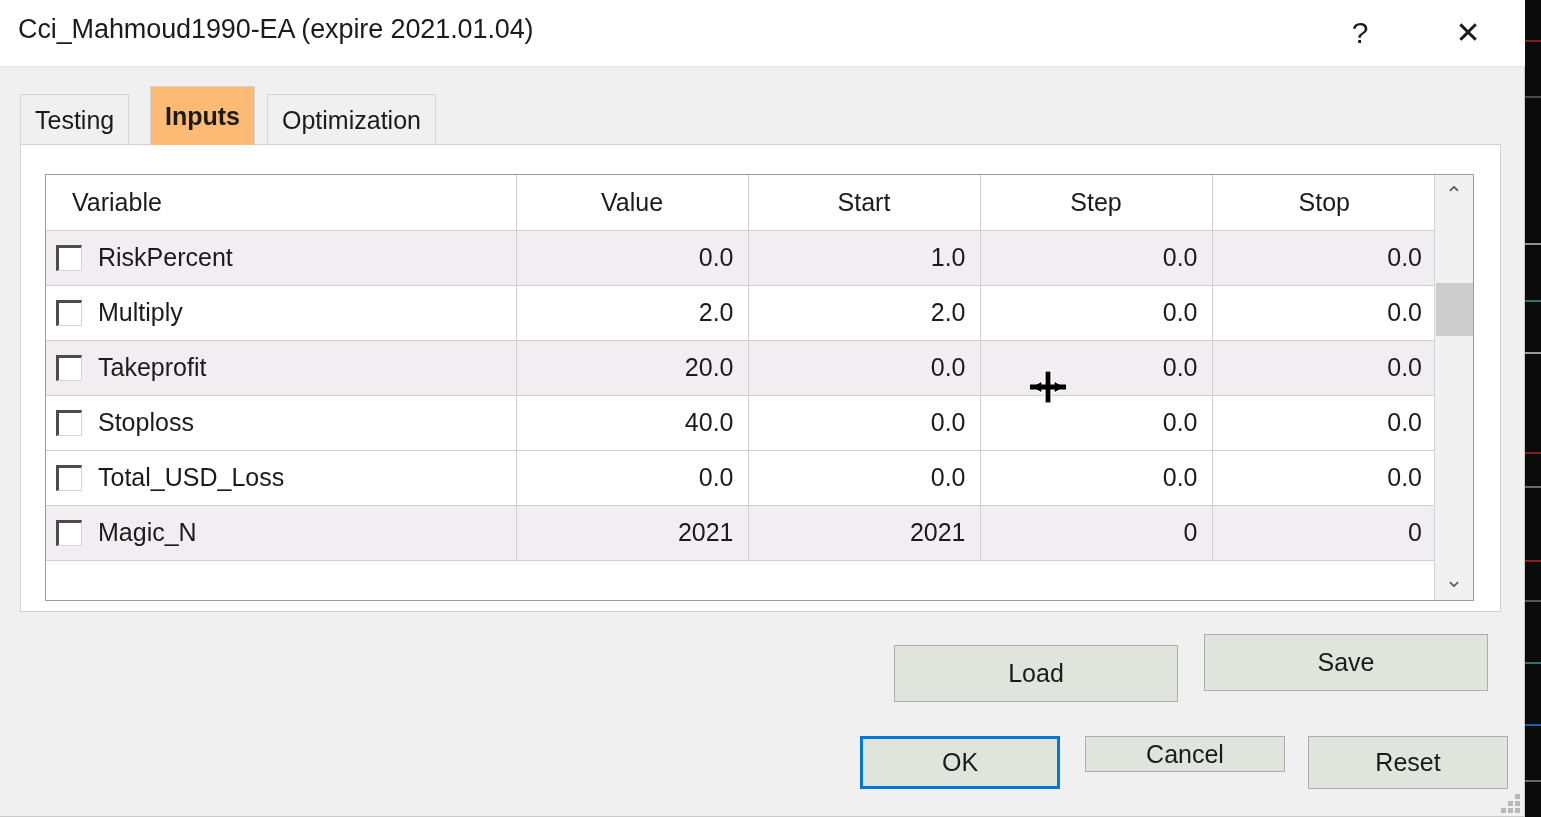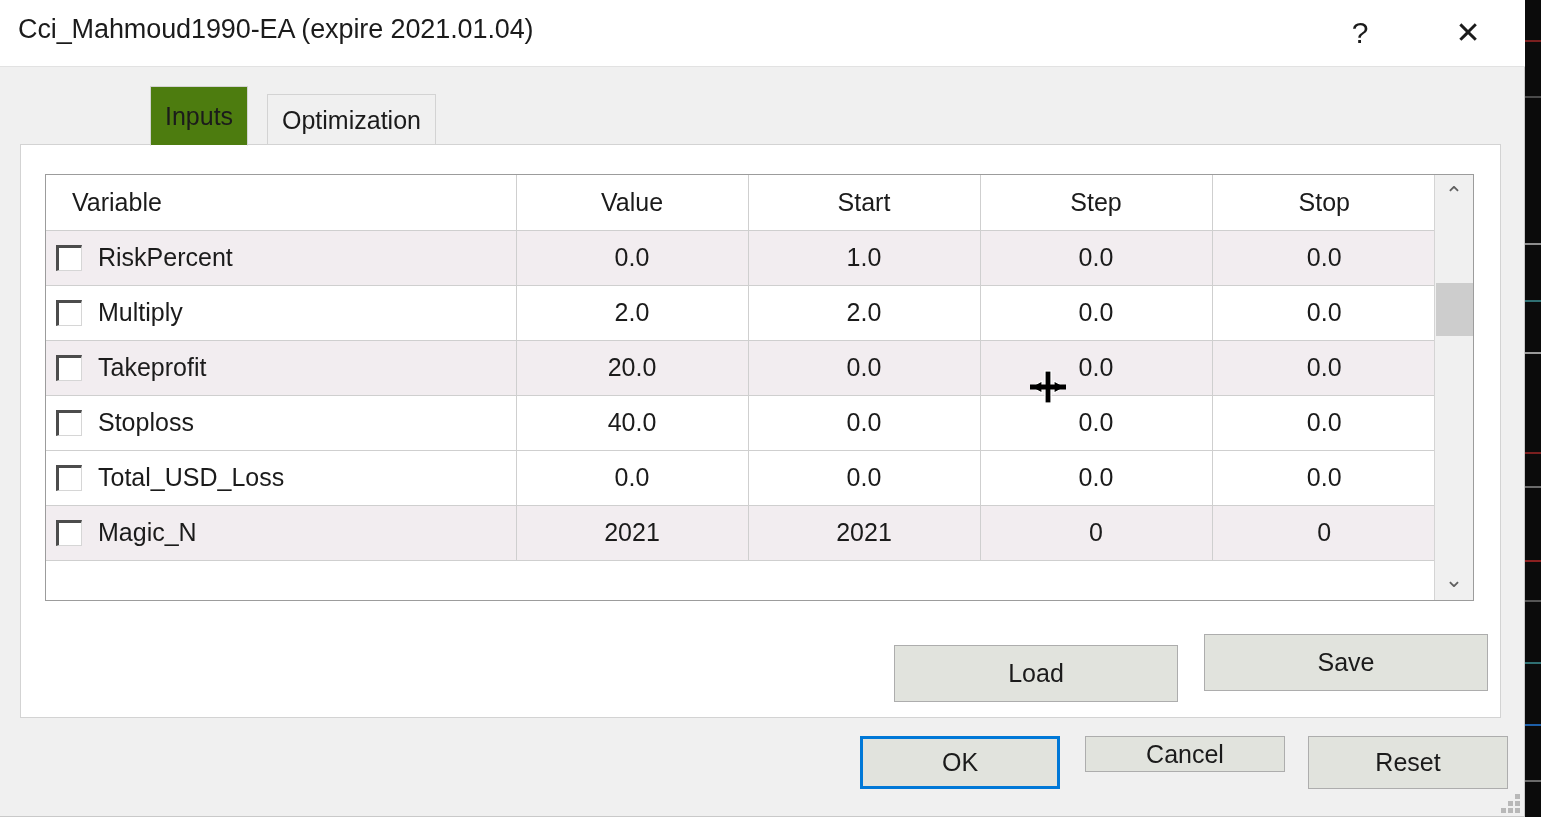--- a/index.html
+++ b/index.html
@@ -104,38 +104,39 @@
     border: 1px solid #d3d3d3;
     border-bottom: none;
     font-size: 25px;
     color: #1b1b1b;
     padding: 0 14px;
     line-height: 50px;
     cursor: default;
     white-space: nowrap;
   }
   .tab.active {
-    background: #4d7c0f;
+    background: #fdba74;
     border-color: #d3d3d3;
     height: 60px;
     line-height: 58px;
     z-index: 5;
     border-bottom: 1px solid #ffffff;
+    font-weight: bold;
   }
   #tab-0 { left: 20px; }
   #tab-1 { left: 150px; }
   #tab-2 { left: 267px; }
 
   
   #tabpanel {
     position: absolute;
     left: 20px;
     top: 144px;
     width: 1481px;
-    height: 574px;
+    height: 468px;
     box-sizing: border-box;
     background: #ffffff;
     border: 1px solid #d3d3d3;
   }
 
   
   #grid-wrap {
     position: absolute;
     left: 24px;
     top: 29px;
@@ -171,21 +172,21 @@
     white-space: nowrap;
     overflow: hidden;
   }
   table.params thead th {
     background: #ffffff;
     border-bottom: 1px solid #cfcfcf;
     text-align: center;
     vertical-align: middle;
   }
   table.params thead th.col-var { text-align: left; padding-left: 26px; }
-  table.params tbody td { text-align: center; vertical-align: middle; }
+  table.params tbody td { text-align: right; vertical-align: middle; }
   table.params tbody td.col-var { text-align: left; padding-left: 10px; }
   table.params tbody tr.odd td { background: #f2edf0; }
   table.params tbody tr.even td { background: #ffffff; }
 
   .col-var   { width: 470px; }
   .col-value { width: 232px; }
   .col-start { width: 232px; }
   .col-step  { width: 232px; }
   .col-stop  { width: 224px; border-right: none !important; }
 
@@ -313,20 +314,21 @@
     <div id="title-text">Cci_Mahmoud1990-EA (expire 2021.01.04)</div>
     <button class="tb-btn" id="help-btn">
       <span class="tb-glyph">?</span>
     </button>
     <button class="tb-btn" id="close-btn">
       <span class="tb-glyph">✕</span>
     </button>
   </div>
 
   <div id="tabstrip">
+    <div class="tab" id="tab-0">Testing</div>
     <div class="tab active" id="tab-1">Inputs</div>
     <div class="tab" id="tab-2">Optimization</div>
   </div>
 
   <div id="tabpanel">
 
     <div id="grid-wrap">
 
       <div id="grid">
         <table class="params">

